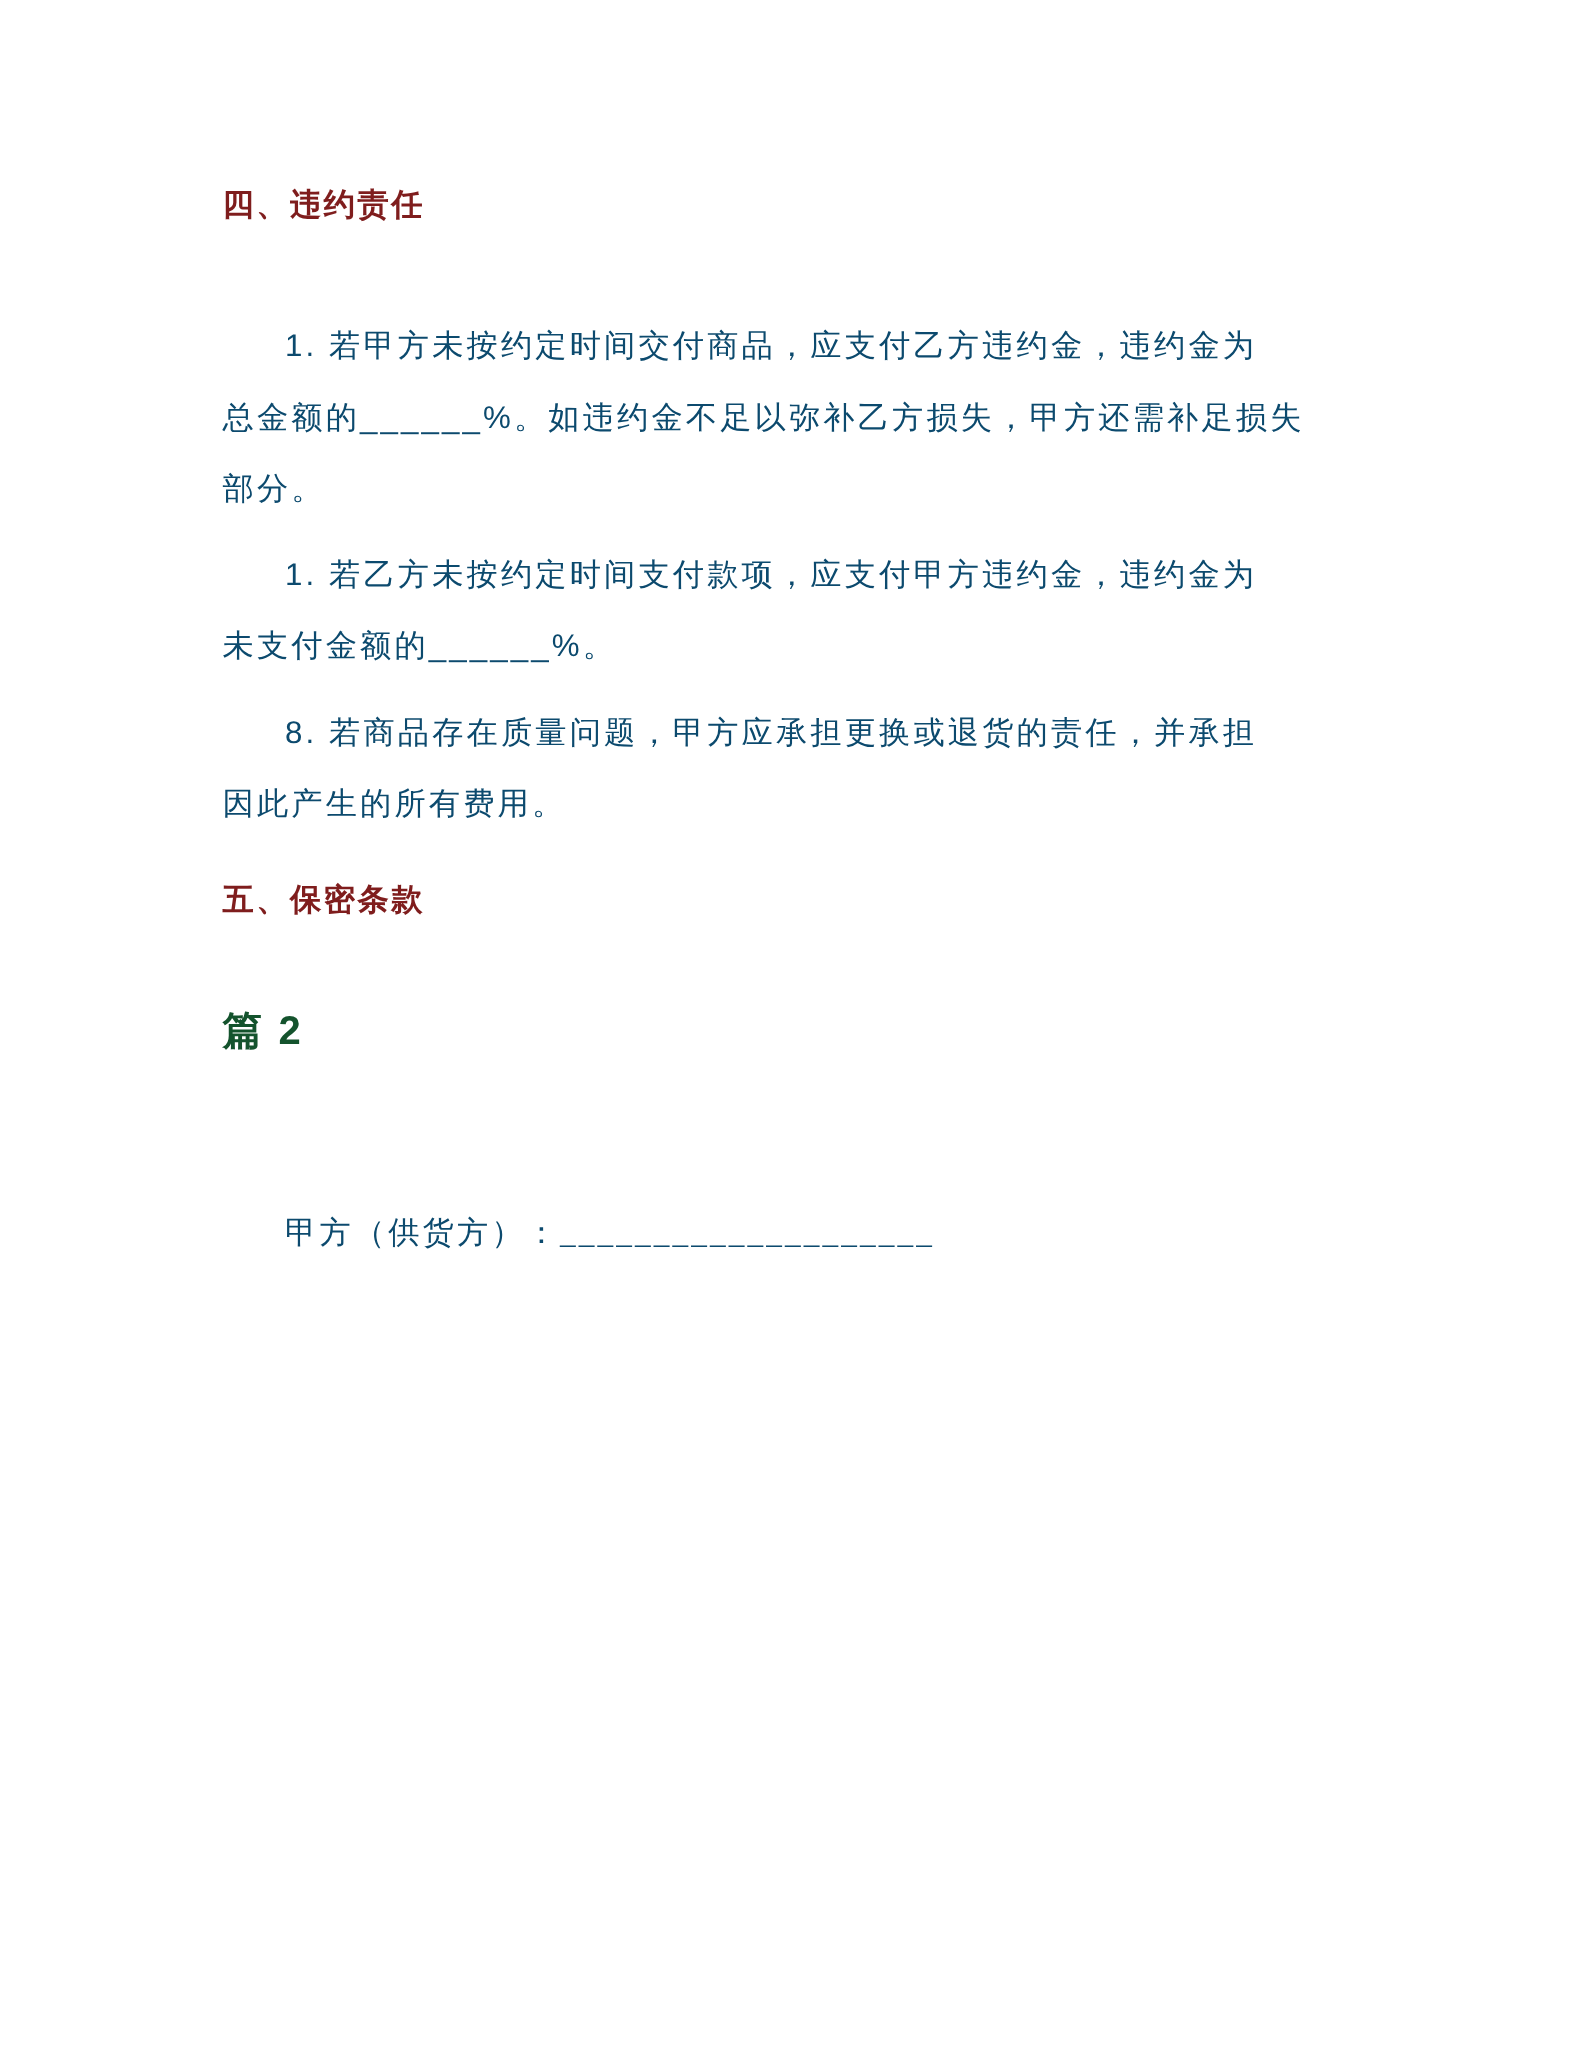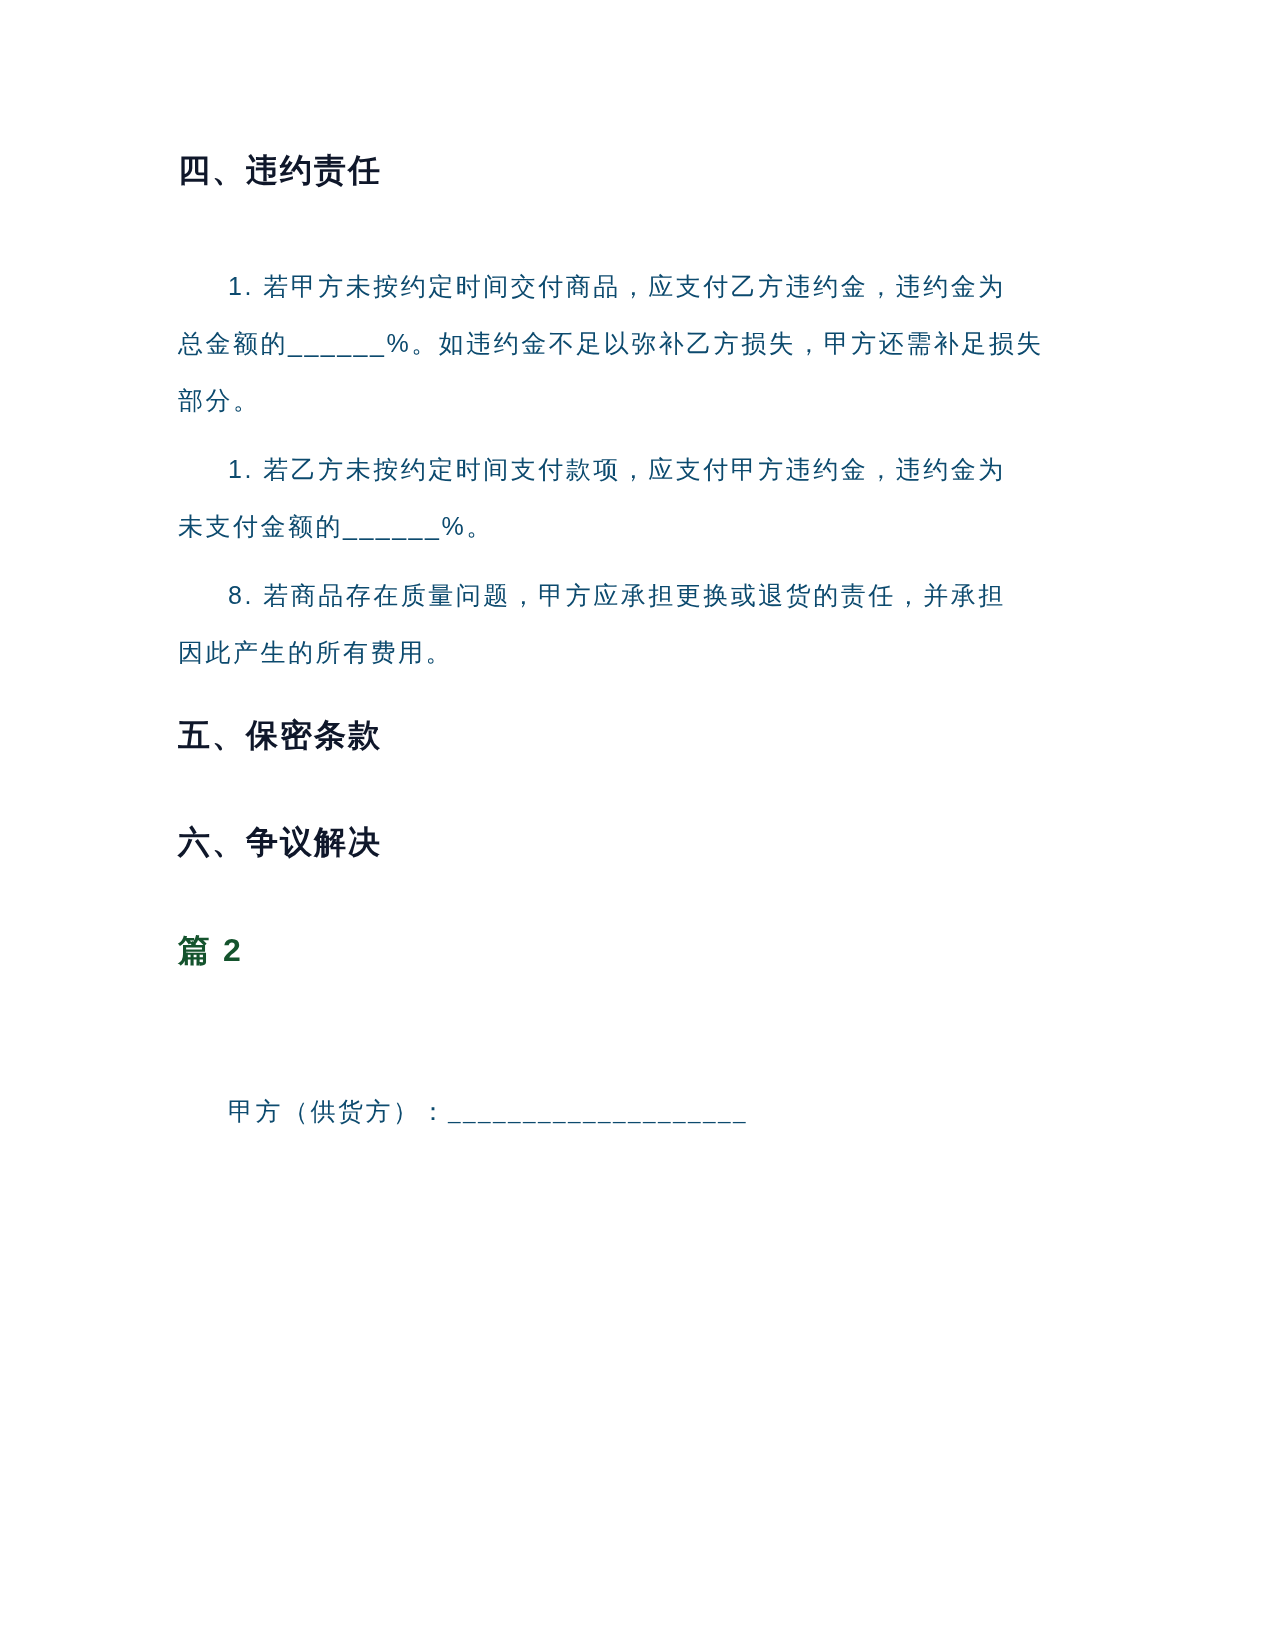--- a/index.html
+++ b/index.html
@@ -15,26 +15,27 @@
     color: #1f1f1f;
   }
   .page {
     box-sizing: border-box;
     width: 1275px;
     height: 1650px;
     padding: 150px 200px 0 178px;
     background: #ffffff;
   }
   .sec-heading {
-    font-size: 32px;
+    font-size: 25px;
     font-weight: 700;
-    color: #0f172a;
+    color: #7f1d1d;
     letter-spacing: 2px;
     line-height: 1.3;
     margin: 34px 0 66px 0;
+    font-family: Liberation Mono, monospace;
   }
   .sec-heading.first {
     margin-top: 0;
   }
   .para {
     font-size: 25px;
     line-height: 57px;
     letter-spacing: 2.5px;
     margin: 0 0 12px 0;
     text-indent: 2em;
@@ -68,19 +69,18 @@
 
   <p class="para">1. 若乙方未按约定时间支付款项，应支付甲方违约金，违约金为
 未支付金额的______%。</p>
 
   <p class="para">8. 若商品存在质量问题，甲方应承担更换或退货的责任，并承担
 因此产生的所有费用。</p>
 
   <h2 class="sec-heading">五、保密条款</h2>
 
 
-  <h2 class="sec-heading">六、争议解决</h2>
 
   <h2 class="part-heading">篇 2</h2>
 
   <p class="para party-line">甲方（供货方）：____________________</p>
 
 </div>
 
 </body></html>

